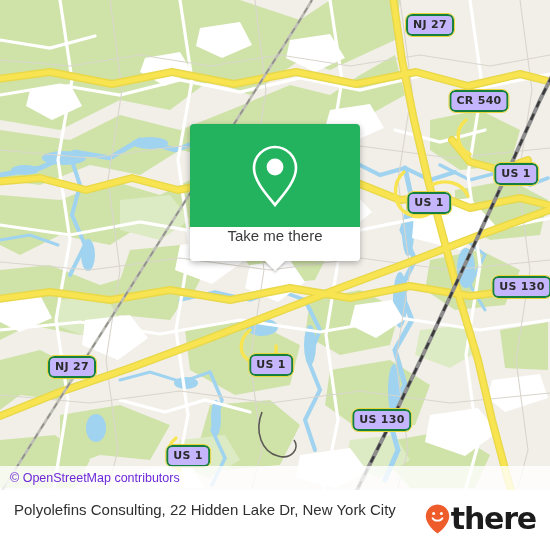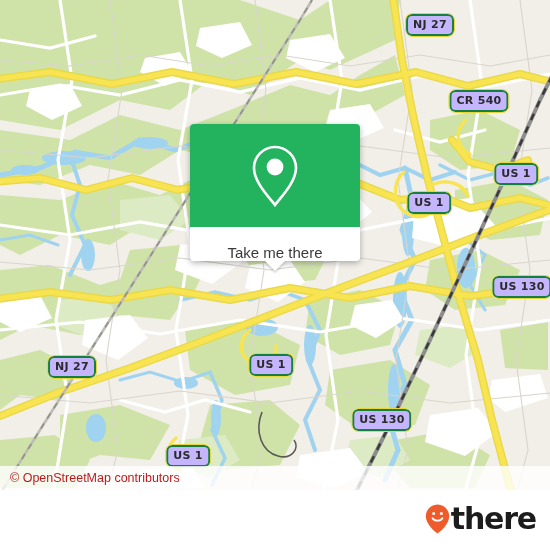--- a/index.html
+++ b/index.html
@@ -62,21 +62,21 @@
     border-radius: 4px 4px 0 0;
     display: flex;
     align-items: center;
     justify-content: center;
   }
   #popup-bottom {
     height: 34px;
     background: #ffffff;
     border-radius: 0 0 4px 4px;
     display: flex;
-    align-items: flex-end;
+    align-items: flex-start;
     justify-content: center;
     position: relative;
   }
   #popup-label {
     color: #3a3a3a;
     font-size: 15px;
     font-family: "Liberation Sans", sans-serif;
   }
   #popup-tail {
     position: absolute;
@@ -95,21 +95,21 @@
     position: absolute;
     left: 0; top: 466px;
     width: 550px; height: 24px;
     background: rgba(255,255,255,.80);
     display: flex;
     align-items: center;
     z-index: 45;
   }
   #attribution-text {
     font-size: 12.5px;
-    color: #b91c1c;
+    color: #6d28d9;
     padding-left: 10px;
     font-family: "Liberation Sans", sans-serif;
   }
 
   
   #footer {
     position: absolute;
     left: 0; top: 490px;
     width: 550px; height: 60px;
     background: #ffffff;
@@ -347,20 +347,21 @@
         <div id="popup-tail"></div>
       </div>
     </div>
 
     <div id="attribution">
       <span id="attribution-text">© OpenStreetMap contributors</span>
     </div>
   </div>
 
   <div id="footer">
+    <div id="footer-title">Polyolefins Consulting, 22 Hidden Lake Dr, New York City</div>
     <div id="footer-logo">
       <svg id="logo-pin" viewBox="0 0 25 30">
         <path d="M12.5 0.6 C 6 0.6, 0.8 5.8, 0.8 12.3 C 0.8 20.4, 10 27.8, 12.5 29.5
                  C 15 27.8, 24.2 20.4, 24.2 12.3 C 24.2 5.8, 19 0.6, 12.5 0.6 Z" fill="#ef5c2b"></path>
         <circle cx="8.6" cy="9.4" r="1.5" fill="#ffffff"></circle>
         <circle cx="16.4" cy="9.4" r="1.5" fill="#ffffff"></circle>
         <path d="M7.6 14.2 C 9.6 17.4, 15.4 17.4, 17.4 14.2" stroke="#ffffff" stroke-width="1.9" fill="none" stroke-linecap="round"></path>
       </svg>
       <span id="logo-word">there</span>
     </div>

